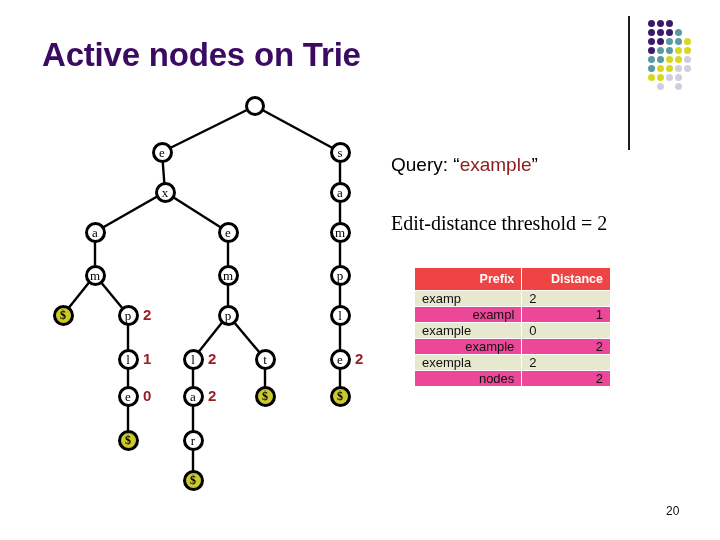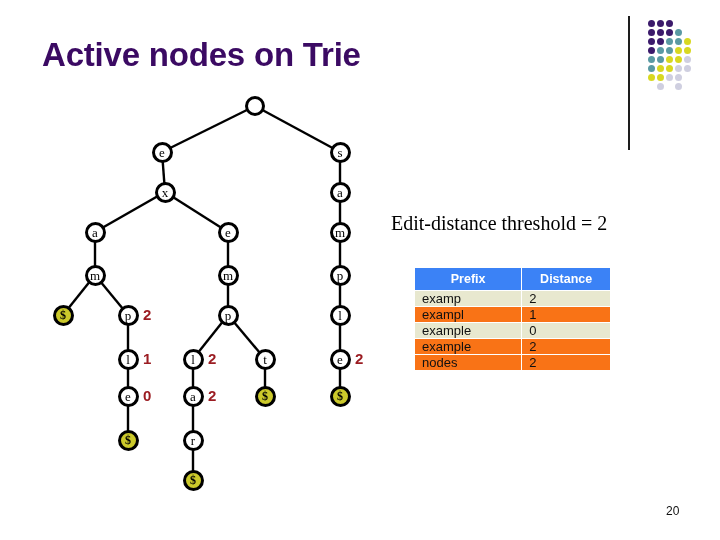--- a/index.html
+++ b/index.html
@@ -51,30 +51,30 @@
     position:absolute;font-size:15px;font-weight:bold;color:#9b1c22;
     margin-top:-9px;white-space:nowrap;
   }
 
   
   #prefix-table{
     position:absolute;left:414px;top:255px;
     border-collapse:collapse;width:197px;
   }
   #prefix-table th{
-    background:#3b82f6;color:#ffffff;
-    font-size:12.5px;font-weight:bold;text-align:center;
+    background:#ef4444;color:#ffffff;
+    font-size:12.5px;font-weight:bold;text-align:right;
     padding:4px 7px;border:1px solid #ffffff;
   }
   #prefix-table td{
     font-size:13px;color:#111;text-align:left;
     padding:0 7px;border:1px solid #ffffff;
   }
   #prefix-table tr.odd td{background:#e8e8cf;}
-  #prefix-table tr.even td{background:#f97316;}
+  #prefix-table tr.even td{background:#ec4899;text-align:right;}
   #prefix-table col.c1{width:108px;}
   #prefix-table col.c2{width:89px;}
 
   
   #page-number{
     position:absolute;left:666px;top:492px;
     font-size:12px;color:#111;
   }
 </style>
 </head>
@@ -114,20 +114,23 @@
       <i style="left: 0px; top: 54px; background: rgb(216, 216, 32);"></i>
       <i style="left: 9px; top: 54px; background: rgb(216, 216, 32);"></i>
       <i style="left: 18px; top: 54px; background: rgb(207, 207, 224);"></i>
       <i style="left: 27px; top: 54px; background: rgb(207, 207, 224);"></i>
       <i style="left: 9px; top: 63px; background: rgb(207, 207, 224);"></i>
       <i style="left: 27px; top: 63px; background: rgb(207, 207, 224);"></i>
     </div>
 
   <div id="title">Active nodes on Trie</div>
 
+  <div id="query-line">
+    <span>Query: </span><span>“</span><span class="q-val">example</span><span>”</span>
+  </div>
 
   <div id="threshold-line">Edit-distance threshold  = 2</div>
 
   <div id="trie">
     <svg id="edges" viewBox="0 0 420 500">
         <line x1="255" y1="94" x2="162" y2="140" stroke="#000" stroke-width="2.4"></line>
         <line x1="255" y1="94" x2="340" y2="140" stroke="#000" stroke-width="2.4"></line>
         <line x1="162" y1="140" x2="165" y2="180" stroke="#000" stroke-width="2.4"></line>
         <line x1="340" y1="140" x2="340" y2="180" stroke="#000" stroke-width="2.4"></line>
         <line x1="165" y1="180" x2="95" y2="220" stroke="#000" stroke-width="2.4"></line>
@@ -207,20 +210,24 @@
           <td>1</td>
         </tr>
         <tr class="odd">
           <td>example</td>
           <td>0</td>
         </tr>
         <tr class="even">
           <td>example</td>
           <td>2</td>
         </tr>
+        <tr class="odd">
+          <td>exempla</td>
+          <td>2</td>
+        </tr>
         <tr class="even">
           <td>nodes</td>
           <td>2</td>
         </tr>
       </tbody>
   </table>
 
   <div id="page-number">20</div>
 </div>
 

